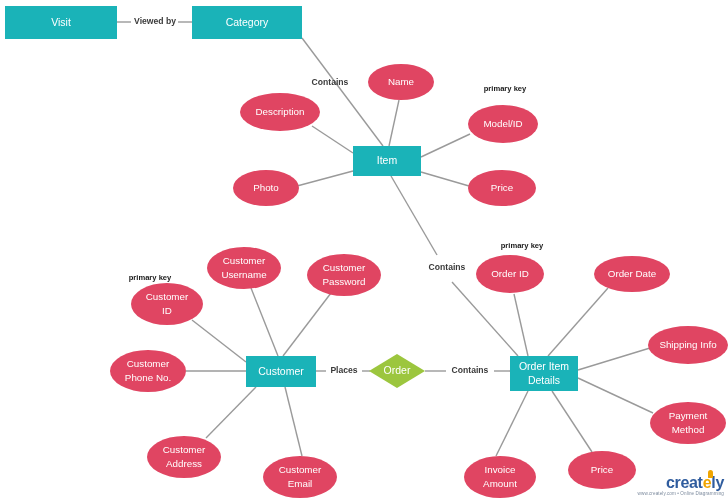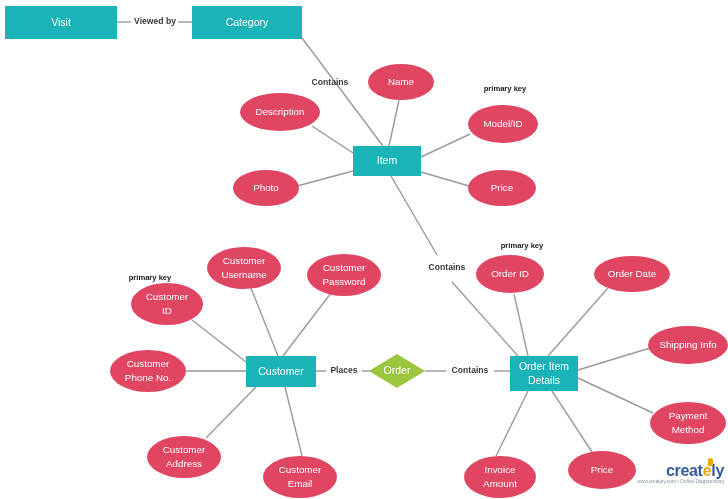--- a/index.html
+++ b/index.html
@@ -62,21 +62,21 @@
     fill: #1a1a1a;
     font-family: "Liberation Sans", sans-serif;
     font-size: 7.6px;
     font-weight: bold;
     text-anchor: middle;
     dominant-baseline: middle;
   }
   #watermark {
     position: absolute;
     right: 4px;
-    bottom: 14px;
+    bottom: 2px;
     text-align: right;
     line-height: 1;
     user-select: none;
   }
   .wm-brand {
     font-family: "Liberation Sans", sans-serif;
     font-size: 16px;
     font-weight: bold;
     color: #2f5c9e;
     letter-spacing: -0.3px;

